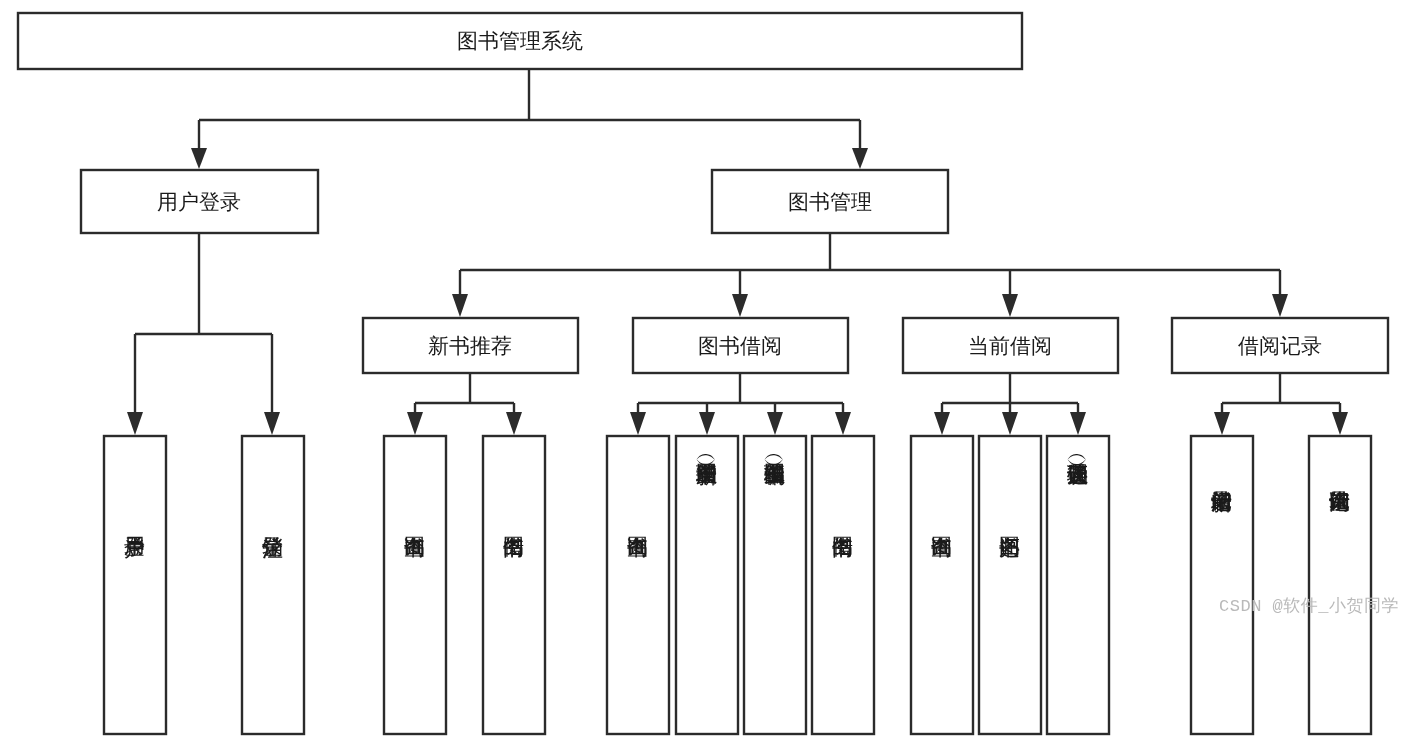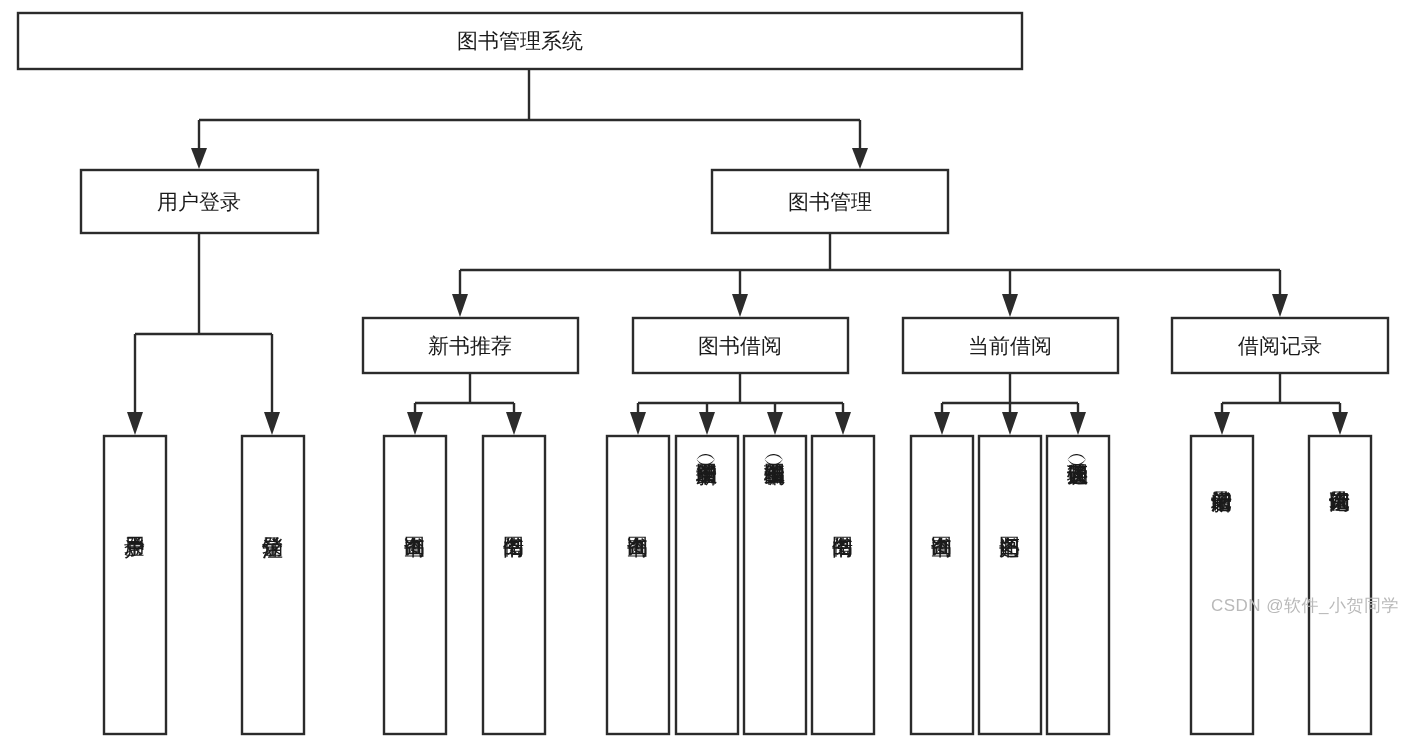--- a/index.html
+++ b/index.html
@@ -52,21 +52,21 @@
   .node-label-vertical {
     fill: #1a1a1a;
     font-family: "Liberation Sans", "DejaVu Sans", sans-serif;
     font-size: 21px;
     text-anchor: middle;
   }
   .watermark-text {
     position: absolute;
     right: 6px;
     bottom: 4px;
-    font-family: Liberation Sans, sans-serif;
+    font-family: Liberation Mono, monospace;
     font-size: 17px;
     color: #b9b9b9;
     letter-spacing: 0.5px;
     white-space: nowrap;
     user-select: none;
   }
 </style>
 </head>
 <body>
 

